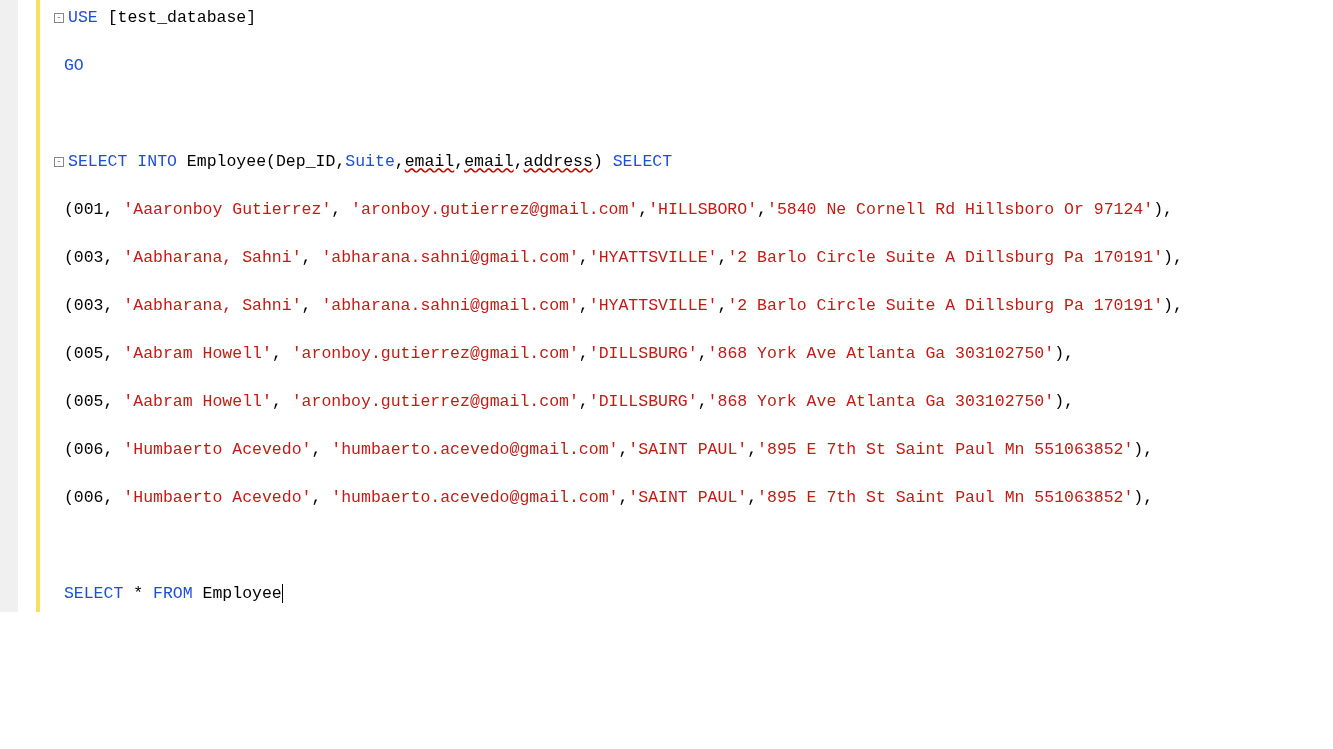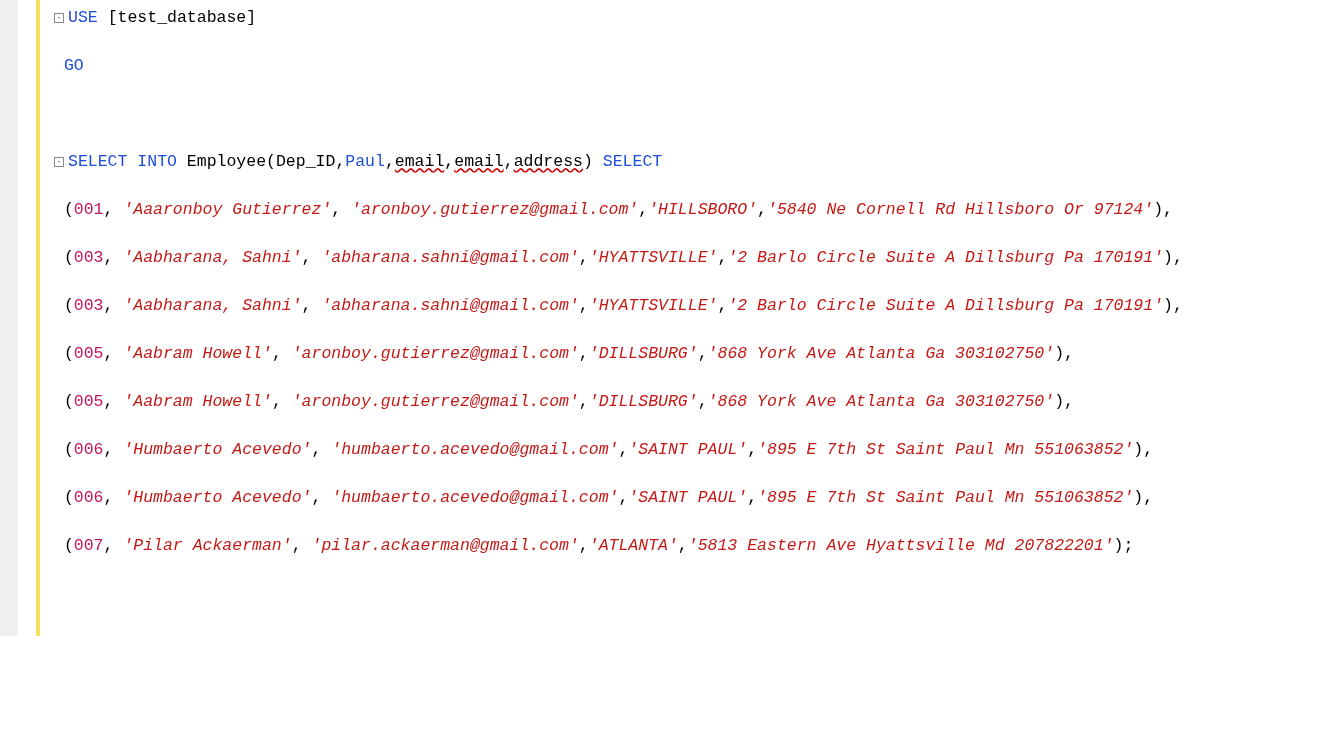--- a/index.html
+++ b/index.html
@@ -1,45 +1,44 @@
 <!DOCTYPE html>
 <html><head>
 <meta charset="utf-8">
 <style>
   * { box-sizing: border-box; }
   body { margin:0; padding:0; font-family: "Segoe UI", Arial, sans-serif; background:#fff; color:#000; width:1333px; }
   .editor-area { position:relative; border-left:18px solid #f0f0f0; }
   .yellow-bar { position:absolute; left:18px; top:0; bottom:0; width:4px; background:#f6e05e; }
   pre.code { margin:0; padding:6px 0 6px 36px; font-family: Consolas,"Courier New", monospace; font-size:16.5px; line-height:24px; white-space:pre; overflow:auto; background:#fff; }
   .kw { color:#1d4ed8; }
-  .str { color:#c41a16;font-style:italic; }
-  .num { color:#be185d; }
+  .str { color:#c41a16; }
+  .num { color:#000000; }
   .err { text-decoration: underline wavy #d00000; text-decoration-skip-ink:none;text-align:center; }
   .fold-box { display:inline-block; width:10px; height:10px; border:1px solid #888; font-size:9px; line-height:8px; text-align:center; color:#666; margin-right:4px; vertical-align:middle; background:#fff; }
   .line { display:block; }
   .cursor { border-right:1px solid #000; }
 
   .container { position:relative; }
 </style>
 </head>
 <body>
 
 <div class="container">
 
   <div class="editor-area">
     <div class="yellow-bar"></div>
     <pre class="code"><span class="line"><span class="fold-box">-</span><span class="kw">USE</span> <span>[test_database]</span></span>
 <span class="line"> <span class="kw">GO</span></span>
 <span class="line"> </span>
-<span class="line"><span class="fold-box">-</span><span class="kw">SELECT</span> <span class="kw">INTO</span> <span>Employee</span><span>(</span><span>Dep_ID</span><span>,</span><span class="kw">Paul</span><span>,</span><span class="err">email</span><span>,</span><span class="err">email</span><span>,</span><span class="err">address</span><span>)</span> <span class="kw">SELECT</span></span>
+<span class="line"><span class="fold-box">-</span><span class="kw">SELECT</span> <span class="kw">INTO</span> <span>Employee</span><span>(</span><span>Dep_ID</span><span>,</span><span class="kw">Suite</span><span>,</span><span class="err">email</span><span>,</span><span class="err">email</span><span>,</span><span class="err">address</span><span>)</span> <span class="kw">SELECT</span></span>
 <span id="sql-rows"><span class="line"> (<span class="num">001</span>, <span class="str">'Aaaronboy Gutierrez'</span>, <span class="str">'aronboy.gutierrez@gmail.com'</span>,<span class="str">'HILLSBORO'</span>,<span class="str">'5840 Ne Cornell Rd Hillsboro Or 97124'</span>),</span>
 <span class="line"> (<span class="num">003</span>, <span class="str">'Aabharana, Sahni'</span>, <span class="str">'abharana.sahni@gmail.com'</span>,<span class="str">'HYATTSVILLE'</span>,<span class="str">'2 Barlo Circle Suite A Dillsburg Pa 170191'</span>),</span>
 <span class="line"> (<span class="num">003</span>, <span class="str">'Aabharana, Sahni'</span>, <span class="str">'abharana.sahni@gmail.com'</span>,<span class="str">'HYATTSVILLE'</span>,<span class="str">'2 Barlo Circle Suite A Dillsburg Pa 170191'</span>),</span>
 <span class="line"> (<span class="num">005</span>, <span class="str">'Aabram Howell'</span>, <span class="str">'aronboy.gutierrez@gmail.com'</span>,<span class="str">'DILLSBURG'</span>,<span class="str">'868 York Ave Atlanta Ga 303102750'</span>),</span>
 <span class="line"> (<span class="num">005</span>, <span class="str">'Aabram Howell'</span>, <span class="str">'aronboy.gutierrez@gmail.com'</span>,<span class="str">'DILLSBURG'</span>,<span class="str">'868 York Ave Atlanta Ga 303102750'</span>),</span>
 <span class="line"> (<span class="num">006</span>, <span class="str">'Humbaerto Acevedo'</span>, <span class="str">'humbaerto.acevedo@gmail.com'</span>,<span class="str">'SAINT PAUL'</span>,<span class="str">'895 E 7th St Saint Paul Mn 551063852'</span>),</span>
 <span class="line"> (<span class="num">006</span>, <span class="str">'Humbaerto Acevedo'</span>, <span class="str">'humbaerto.acevedo@gmail.com'</span>,<span class="str">'SAINT PAUL'</span>,<span class="str">'895 E 7th St Saint Paul Mn 551063852'</span>),</span>
-<span class="line"> (<span class="num">007</span>, <span class="str">'Pilar Ackaerman'</span>, <span class="str">'pilar.ackaerman@gmail.com'</span>,<span class="str">'ATLANTA'</span>,<span class="str">'5813 Eastern Ave Hyattsville Md 207822201'</span>);</span>
 </span><span class="line"> </span>
-</pre>
+<span class="line"> <span class="kw">SELECT</span> <span>*</span> <span class="kw">FROM</span> <span class="cursor">Employee</span></span></pre>
   </div>
 
 </div>
 
 </body></html>

